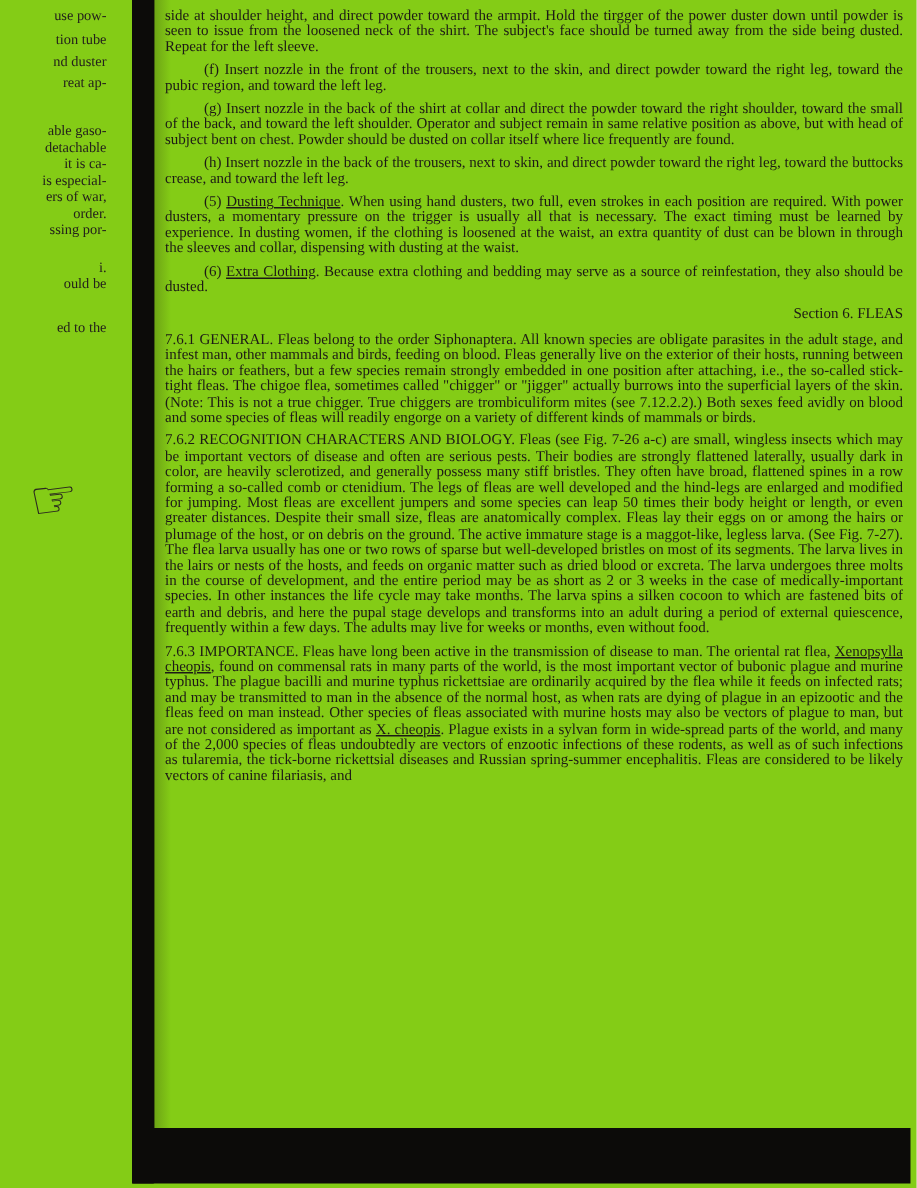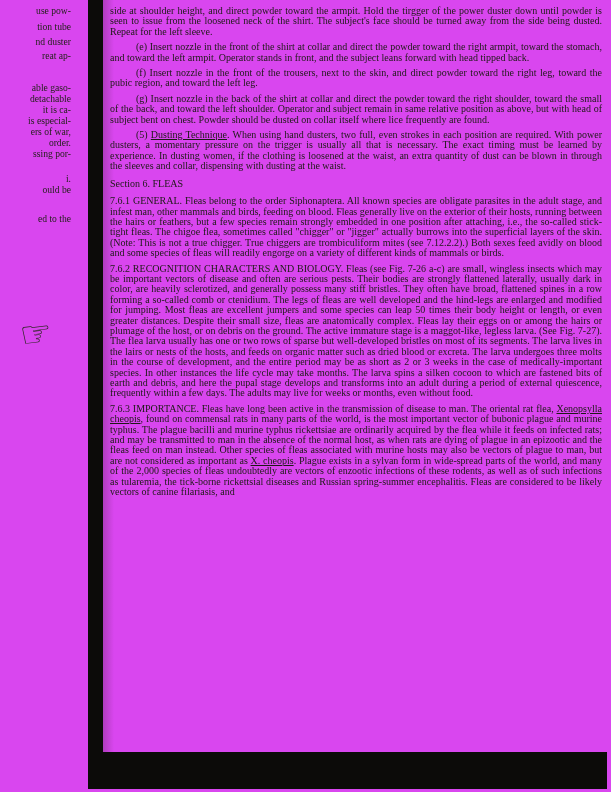--- a/index.html
+++ b/index.html
@@ -1,19 +1,19 @@
 <!DOCTYPE html>
 <html><head>
 <meta charset="utf-8">
 <title>Scanned Manual Page 7-27</title>
 <style>
   html,body { margin:0; padding:0; background:#e8e6e0; }
   .page {
     position:relative; width:611px; height:792px;
-    background:#d946ef; overflow:hidden;
+    background:#84cc16; overflow:hidden;
     font-family:"Liberation Serif", serif; color:#1d1a16;
   }
   .spine {
     position:absolute; left:88px; top:0; width:15px; height:789px;
     background:#0c0b09; border-radius:0 0 1px 1px;
   }
   .gutter-shadow {
     position:absolute; left:103px; top:0; width:11px; height:752px;
     background:linear-gradient(to right, rgba(30,24,16,0.22), rgba(30,24,16,0));
   }
@@ -31,21 +31,21 @@
     font-size:36px; line-height:36px;
     font-family:"DejaVu Sans", sans-serif; color:#2b2820;
     transform:rotate(-7deg);
   }
   .textcol { position:absolute; left:110px; top:6px; width:492px; }
   .para {
     margin:0 0 5px 0; font-size:10px; line-height:10.4px;
     text-align:justify; color:#1d1a16;
   }
   .para.indent { text-indent:26px; }
-  .para.heading { text-align:left; text-indent:0; margin:7px 0 7px 0;font-family:Liberation Serif, serif; }
+  .para.heading { text-align:right; text-indent:0; margin:7px 0 7px 0;font-family:Liberation Serif, serif; }
   .u { text-decoration:underline; text-underline-offset:1px; }
   .pageno {
     position:absolute; left:110px; top:727px; width:492px;
     text-align:center; font-size:10px; color:#1d1a16;
   }
 </style>
 </head>
 <body>
 
 <div class="page">
@@ -67,24 +67,25 @@
       <div class="frag" style="top: 214px;">ed to the</div>
     </div>
 
   <div class="spine"></div>
   <div class="gutter-shadow"></div>
 
   <div class="hand-icon">☞</div>
 
   <div class="textcol">
       <p class="para flush"><span>side at shoulder height, and direct powder toward the armpit.  Hold the tirgger of the power duster down until powder is seen to issue from the loosened neck of the shirt.  The subject's face should be turned away from the side being dusted.  Repeat for the left sleeve.</span></p>
-      <p class="para indent"><span>(e) Insert nozzle in the front of the shirt at collar and direct the powder toward the right armpit, toward the stomach, and toward the left armpit.  Operator stands in front, and the subject leans forward with head tipped back.</span></p>
       <p class="para indent"><span>(f) Insert nozzle in the front of the trousers, next to the skin, and direct powder toward the right leg, toward the pubic region, and toward the left leg.</span></p>
       <p class="para indent"><span>(g) Insert nozzle in the back of the shirt at collar and direct the powder toward the right shoulder, toward the small of the back, and toward the left shoulder.  Operator and subject remain in same relative position as above, but with head of subject bent on chest.  Powder should be dusted on collar itself where lice frequently are found.</span></p>
+      <p class="para indent"><span>(h) Insert nozzle in the back of the trousers, next to skin, and direct powder toward the right leg, toward the buttocks crease, and toward the left leg.</span></p>
       <p class="para indent"><span>(5) </span><span class="u">Dusting Technique</span><span>.  When using hand dusters, two full, even strokes in each position are required.  With power dusters, a momentary pressure on the trigger is usually all that is necessary.  The exact timing must be learned by experience.  In dusting women, if the clothing is loosened at the waist, an extra quantity of dust can be blown in through the sleeves and collar, dispensing with dusting at the waist.</span></p>
+      <p class="para indent"><span>(6) </span><span class="u">Extra Clothing</span><span>.  Because extra clothing and bedding may serve as a source of reinfestation, they also should be dusted.</span></p>
       <p class="para heading"><span>Section 6.  FLEAS</span></p>
       <p class="para flush"><span>7.6.1 GENERAL.  Fleas belong to the order Siphonaptera.  All known species are obligate parasites in the adult stage, and infest man, other mammals and birds, feeding on blood.  Fleas generally live on the exterior of their hosts, running between the hairs or feathers, but a few species remain strongly embedded in one position after attaching, i.e., the so-called stick-tight fleas.  The chigoe flea, sometimes called "chigger" or "jigger" actually burrows into the superficial layers of the skin.  (Note: This is not a true chigger.  True chiggers are trombiculiform mites (see 7.12.2.2).)  Both sexes feed avidly on blood and some species of fleas will readily engorge on a variety of different kinds of mammals or birds.</span></p>
       <p class="para flush"><span>7.6.2 RECOGNITION CHARACTERS AND BIOLOGY.  Fleas (see Fig. 7-26 a-c) are small, wingless insects which may be important vectors of disease and often are serious pests.  Their bodies are strongly flattened laterally, usually dark in color, are heavily sclerotized, and generally possess many stiff bristles.  They often have broad, flattened spines in a row forming a so-called comb or ctenidium.  The legs of fleas are well developed and the hind-legs are enlarged and modified for jumping.  Most fleas are excellent jumpers and some species can leap 50 times their body height or length, or even greater distances.  Despite their small size, fleas are anatomically complex.  Fleas lay their eggs on or among the hairs or plumage of the host, or on debris on the ground.  The active immature stage is a maggot-like, legless larva.  (See Fig. 7-27).  The flea larva usually has one or two rows of sparse but well-developed bristles on most of its segments.  The larva lives in the lairs or nests of the hosts, and feeds on organic matter such as dried blood or excreta.  The larva undergoes three molts in the course of development, and the entire period may be as short as 2 or 3 weeks in the case of medically-important species.  In other instances the life cycle may take months.  The larva spins a silken cocoon to which are fastened bits of earth and debris, and here the pupal stage develops and transforms into an adult during a period of external quiescence, frequently within a few days.  The adults may live for weeks or months, even without food.</span></p>
       <p class="para flush"><span>7.6.3 IMPORTANCE.  Fleas have long been active in the transmission of disease to man.  The oriental rat flea, </span><span class="u">Xenopsylla cheopis</span><span>, found on commensal rats in many parts of the world, is the most important vector of bubonic plague and murine typhus.  The plague bacilli and murine typhus rickettsiae are ordinarily acquired by the flea while it feeds on infected rats; and may be transmitted to man in the absence of the normal host, as when rats are dying of plague in an epizootic and the fleas feed on man instead.  Other species of fleas associated with murine hosts may also be vectors of plague to man, but are not considered as important as </span><span class="u">X. cheopis</span><span>.  Plague exists in a sylvan form in wide-spread parts of the world, and many of the 2,000 species of fleas undoubtedly are vectors of enzootic infections of these rodents, as well as of such infections as tularemia, the tick-borne rickettsial diseases and Russian spring-summer encephalitis.  Fleas are considered to be likely vectors of canine filariasis, and</span></p>
     </div>
 
 
   <div class="bottom-band"></div>
 
 </div>

